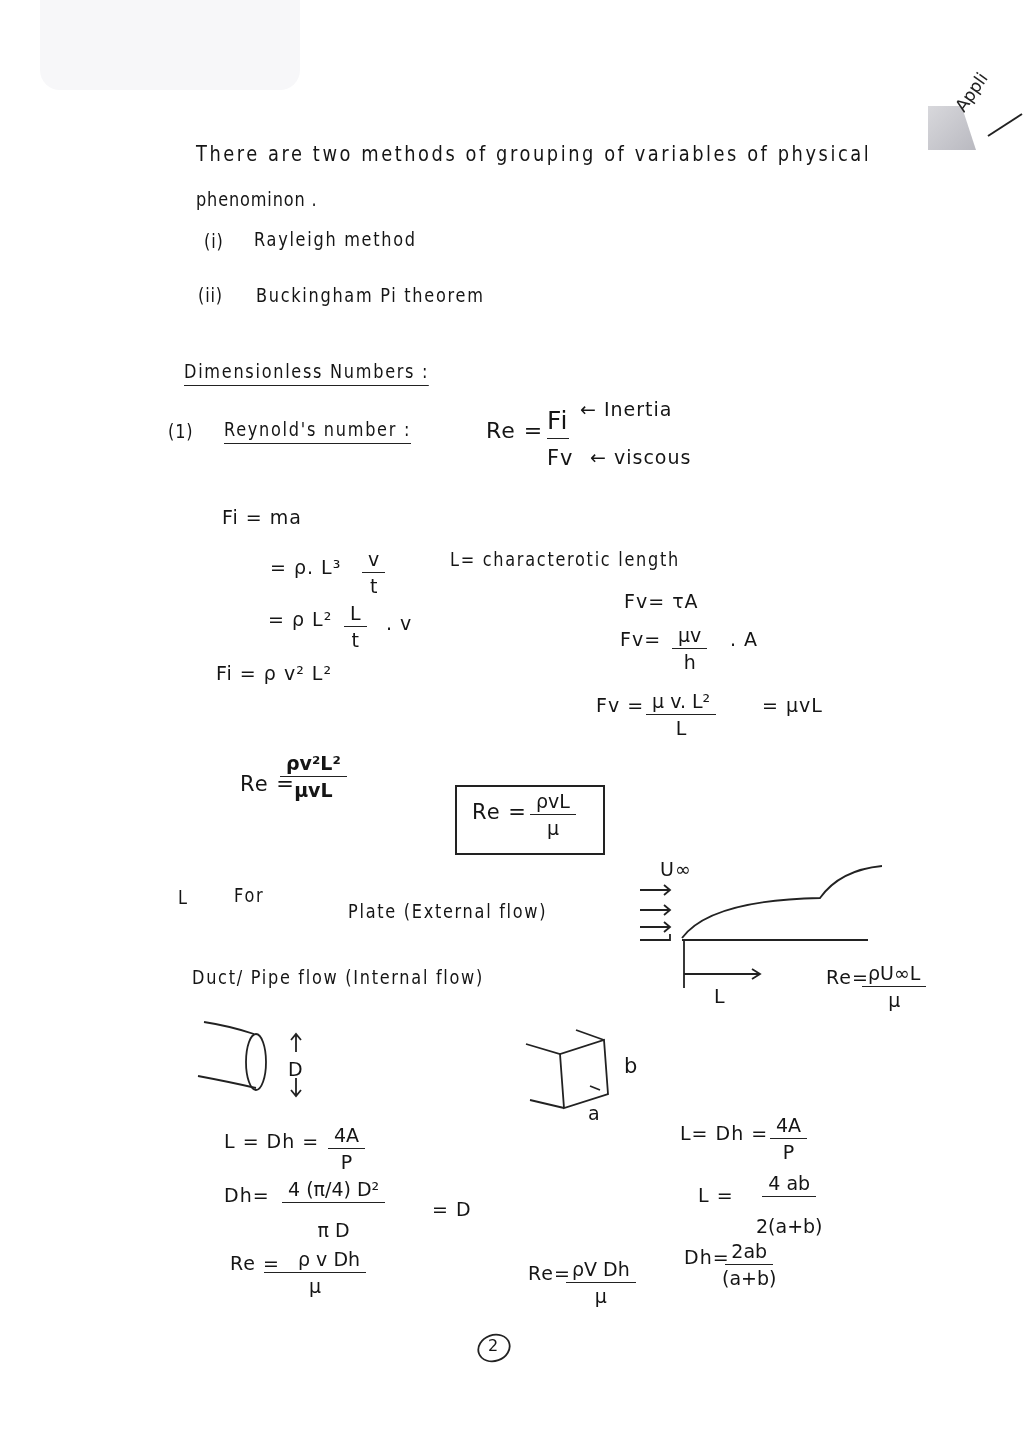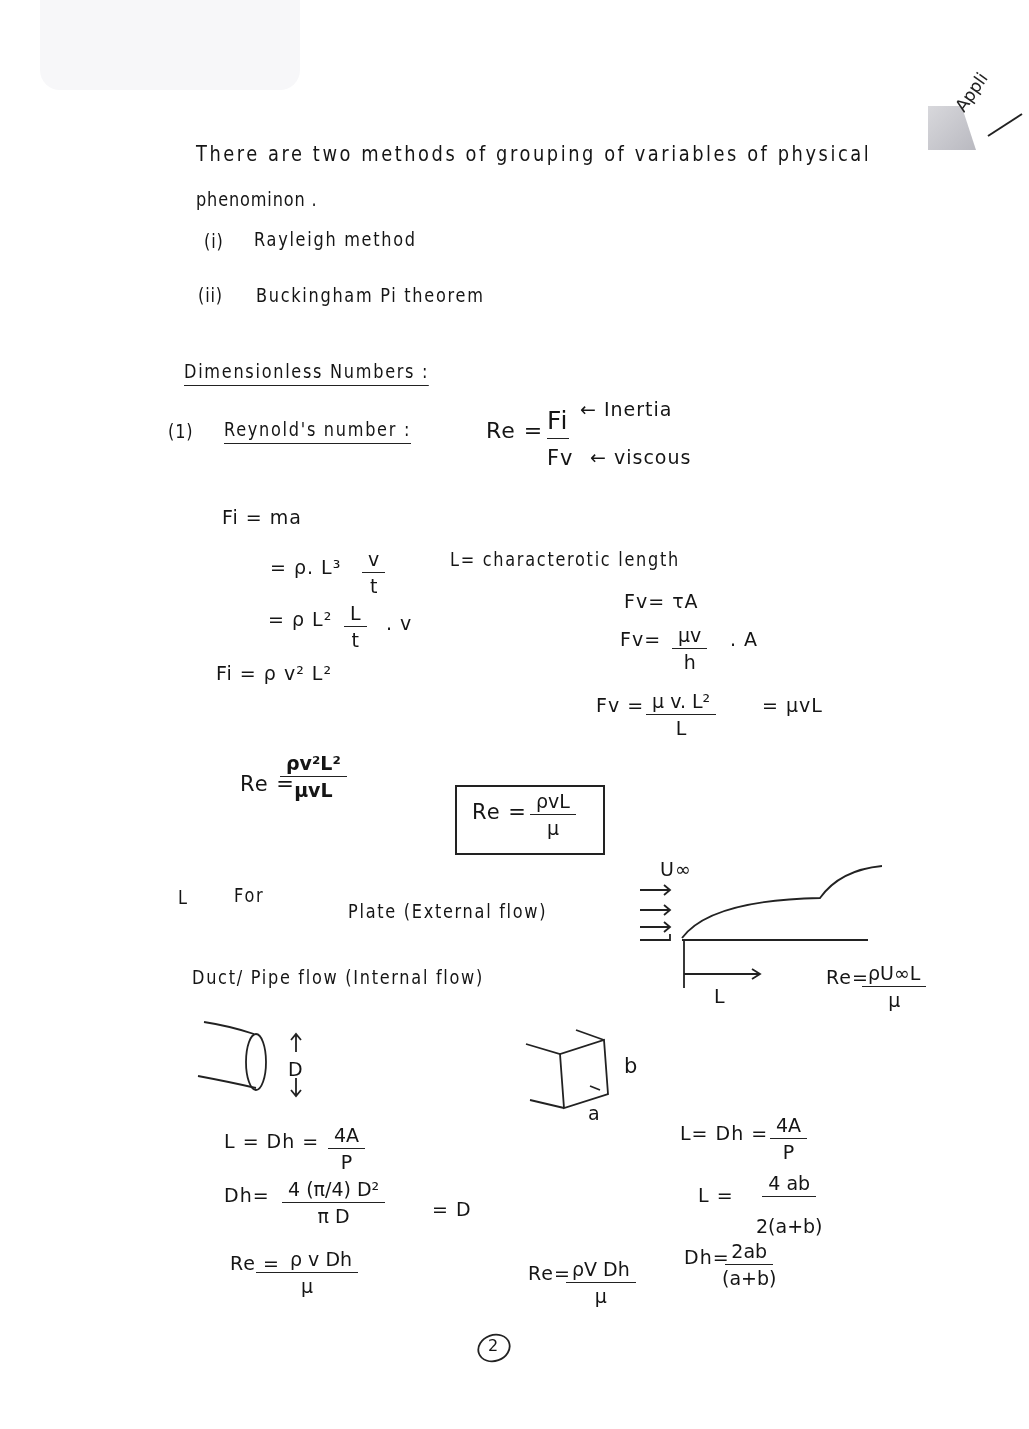--- a/index.html
+++ b/index.html
@@ -141,27 +141,27 @@
   </svg>
   <span class="t" style="left:624px;top:1054px;font-size:21px;">b</span>
   <span class="t" style="left:588px;top:1102px;">a</span>
 
   <span class="t" style="left:224px;top:1130px;">L = Dh =</span>
   <div class="frac" style="left:328px;top:1124px;">
     <span class="num">4A</span>
     <span class="den">P</span>
   </div>
   <span class="t" style="left:224px;top:1184px;">Dh=</span>
-  <div class="frac" style="left:282px;top:1178px;">
+  <div class="frac" style="left:282px;top:1178px;gap:14px;">
     <span class="num">4 (π/4) D²</span>
     <span class="den">π D</span>
   </div>
   <span class="t" style="left:432px;top:1198px;">= D</span>
   <span class="t" style="left:230px;top:1252px;">Re =</span>
-  <div class="frac" style="left:256px;top:1248px;text-align:right;">
+  <div class="frac" style="left:264px;top:1248px;text-align:right;">
     <span class="num" style="padding-left:34px;">ρ v Dh</span>
     <span class="den">μ</span>
   </div>
 
   <span class="t" style="left:680px;top:1122px;">L= Dh =</span>
   <div class="frac" style="left:770px;top:1114px;">
     <span class="num">4A</span>
     <span class="den">P</span>
   </div>
   <span class="t" style="left:698px;top:1184px;">L =</span>

